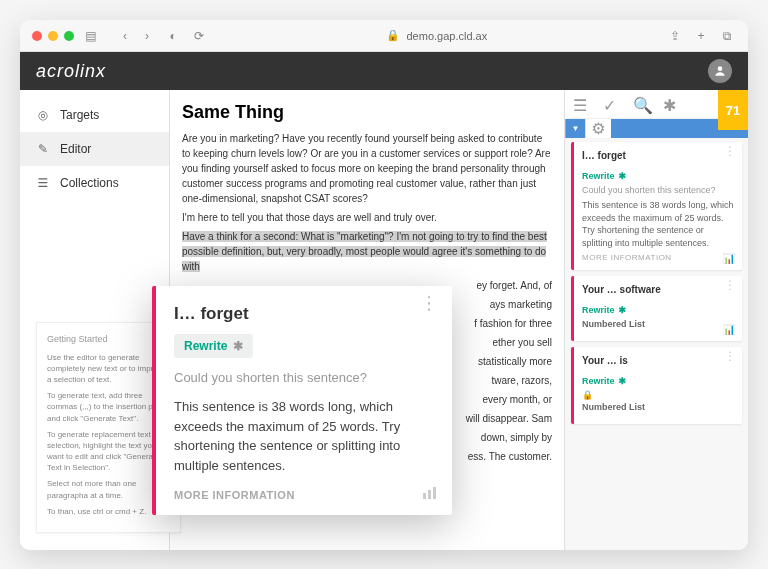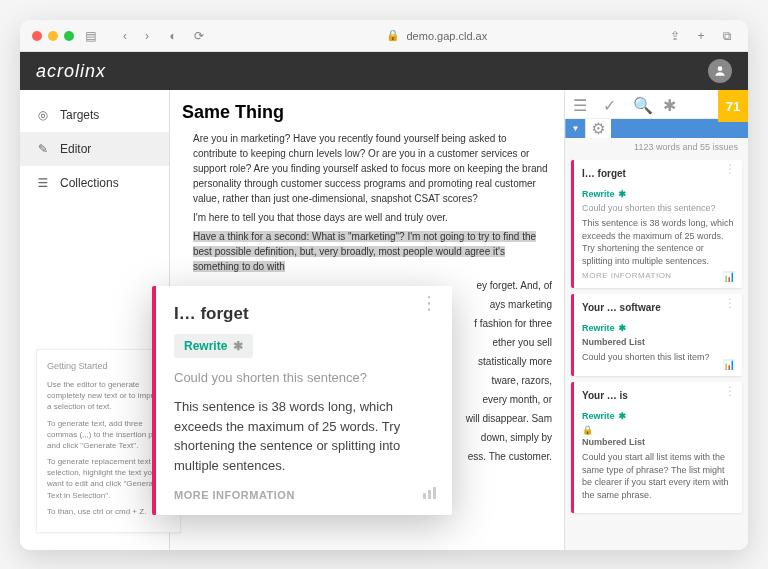--- a/index.html
+++ b/index.html
@@ -30,28 +30,28 @@
 .sidebar-icon { width: 14px; height: 14px; display: flex; align-items: center; justify-content: center; color: #666; }
 
 
 .editor-area { flex: 1; background: #fff; padding: 8px 12px; overflow: hidden; }
 .toolbar { display: flex; align-items: center; gap: 2px; padding: 4px 8px; border: 1px solid #e0e0e0; border-radius: 4px; margin-bottom: 8px; }
 .tb-select { font-size: 11px; padding: 2px 8px; border: none; color: #333; }
 .tb-btn { width: 22px; height: 22px; display: flex; align-items: center; justify-content: center; color: #666; font-size: 11px; }
 .tb-sep { width: 1px; height: 16px; background: #e0e0e0; margin: 0 4px; }
 .doc-title { font-size: 18px; font-weight: 700; margin: 4px 0 8px; }
 .doc-body { font-size: 10px; line-height: 1.5; color: #333; }
-.doc-body p { margin-bottom: 4px; margin-left: 11px; }
+.doc-body p { margin-bottom: 4px; }
 .hl { background: #d0d0d0; }
 
 
 .right-panel { width: 184px; background: #fff; border-left: 1px solid #e0e0e0; display: flex; flex-direction: column; }
 .rp-iconbar { display: flex; align-items: center; padding: 6px 8px; gap: 14px; border-bottom: 1px solid #eee; position: relative; }
 .rp-icon { width: 16px; height: 16px; color: #999; }
-.score-badge { position: absolute; right: 0; top: 0; width: 30px; height: 32px; background: #ffc107; color: #fff; display: flex; align-items: center; justify-content: center; font-size: 13px; font-weight: 600; }
+.score-badge { position: absolute; right: 0; top: 0; width: 30px; height: 40px; background: #ffc107; color: #fff; display: flex; align-items: center; justify-content: center; font-size: 13px; font-weight: 600; }
 .check-row { display: flex; background: #4a8fd8; }
 .check-btn { flex: 1; color: #fff; font-size: 10px; font-weight: 600; padding: 6px 10px; text-align: left; letter-spacing: 0.5px; }
 .check-drop { width: 20px; border-left: 1px solid rgba(255,255,255,0.3); display: flex; align-items: center; justify-content: center; color: #fff; font-size: 8px; }
 .filter-btn { width: 26px; background: #fff; display: flex; align-items: center; justify-content: center; color: #999; border-left: 1px solid #e0e0e0; }
 .stats-bar { padding: 4px 10px; font-size: 9px; color: #999; text-align: right; background: #f7f7f7; }
 .issue-list { flex: 1; overflow-y: auto; padding: 4px 6px; background: #f7f7f7; display: flex; flex-direction: column; gap: 6px; }
 .issue-card { background: #fff; border-left: 3px solid #e91e63; border-radius: 2px; padding: 8px 8px; position: relative; box-shadow: 0 1px 2px rgba(0,0,0,0.08); }
 .ic-title { font-size: 10px; font-weight: 600; color: #333; margin-bottom: 4px; }
 .ic-dots { position: absolute; top: 6px; right: 6px; color: #ccc; font-size: 12px; line-height: 0.5; }
 .ic-badge { display: inline-flex; align-items: center; gap: 4px; font-size: 9px; color: #00a887; font-weight: 600; margin-bottom: 4px; }
@@ -160,21 +160,20 @@
       <span class="rp-icon">☰</span>
       <span class="rp-icon">✓</span>
       <span class="rp-icon">🔍</span>
       <span class="rp-icon">✱</span>
       <div class="score-badge">71</div>
     </div>
     <div class="check-row">
       <div class="check-drop">▼</div>
       <div class="filter-btn">⚙</div>
     </div>
-    <div class="stats-bar">1123 words and 55 issues</div>
     <div class="issue-list">
       <div class="issue-card">
         <div class="ic-dots">⋮</div>
         <div class="ic-title">I… forget</div>
         <div class="ic-badge">
               <span>Rewrite</span> 
               <span>✱</span>
             </div>
         <div class="ic-sub">Could you shorten this sentence?</div>
         <div class="ic-body">This sentence is 38 words long, which exceeds the maximum of 25 words. Try shortening the sentence or splitting into multiple sentences.</div>
@@ -182,45 +181,44 @@
         <div class="ic-chart">📊</div>
       </div>
       <div class="issue-card">
         <div class="ic-dots">⋮</div>
         <div class="ic-title">Your … software</div>
         <div class="ic-badge">
               <span>Rewrite</span> 
               <span>✱</span>
             </div>
         <div class="ic-sub" style="color:#666;font-weight:600">Numbered List</div>
-        <div class="ic-body">Could you shorten this list item?</div>
         <div class="ic-chart">📊</div>
       </div>
       <div class="issue-card">
         <div class="ic-dots">⋮</div>
         <div class="ic-title">Your … is</div>
         <div class="ic-badge">
               <span>Rewrite</span> 
               <span>✱</span>
             </div>
         <div class="lock-icon">🔒</div>
         <div class="ic-sub" style="color:#666;font-weight:600">Numbered List</div>
-        <div class="ic-body">Could you start all list items with the same type of phrase? The list might be clearer if you start every item with the same phrase.</div>
       </div>
     </div>
   </div>
 </div>
 
 </div>
 
 <div class="gs-box">
   <div class="gs-title">Getting Started</div>
   <p>Use the editor to generate completely new text or to improve a selection of text.</p>
   <p>To generate text, add three commas (,,,) to the insertion point and click "Generate Text".</p>
   <p>To generate replacement text for a selection, highlight the text you want to edit and click "Generate Text in Selection".</p>
+  <p>Select not more than one paragrapha at a time.</p>
   <p>To than, use ctrl or cmd + Z.</p>
 </div>
 
 <div class="popup">
   <div class="popup-dots">⋮</div>
   <div class="popup-title">I… forget</div>
   <div class="popup-badge">
     <span>Rewrite</span>
     <span style="color:#999">✱</span>
   </div>

